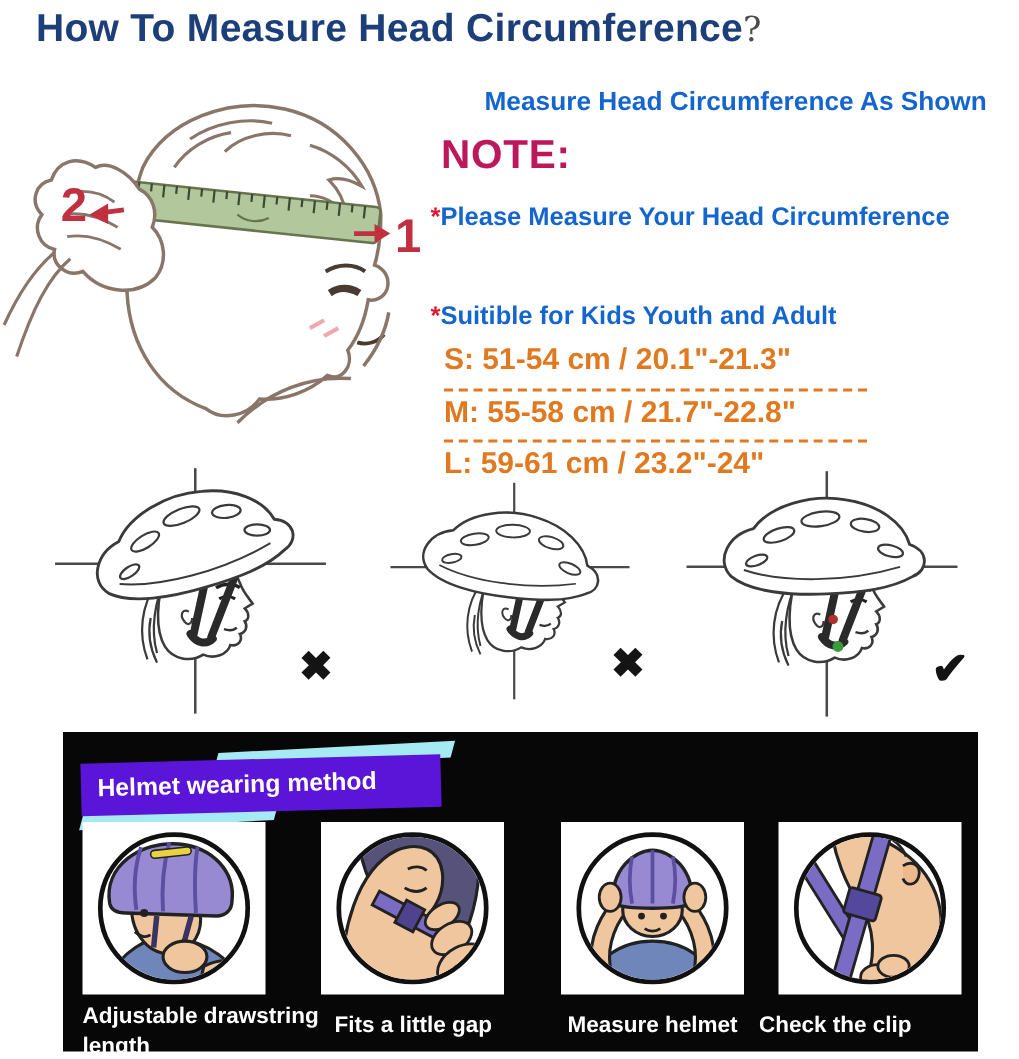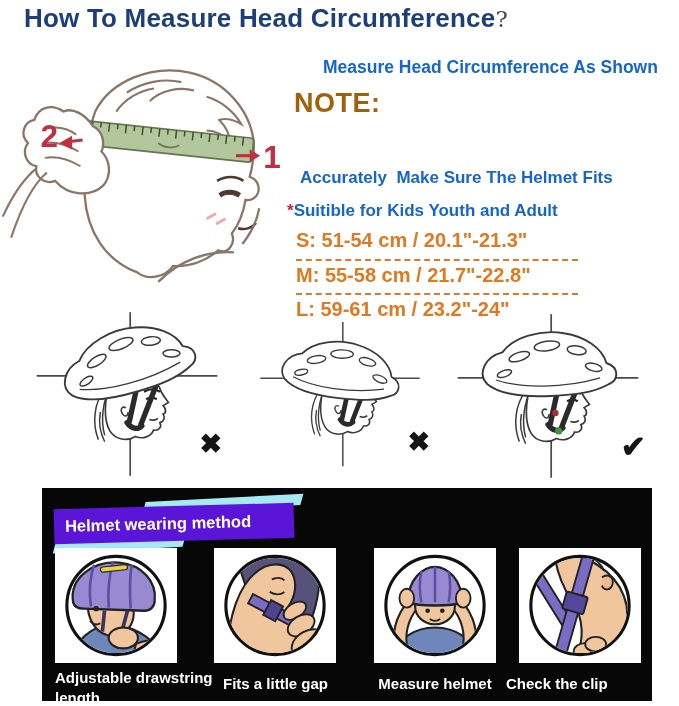--- a/index.html
+++ b/index.html
@@ -3,21 +3,21 @@
 <meta charset="utf-8">
 <style>
   * { margin:0; padding:0; box-sizing:border-box; }
   body { background:#e8e8e8; font-family:"Liberation Sans", sans-serif; }
   .page { position:relative; width:679px; height:706px; background:#ffffff; overflow:hidden; margin:0 auto; }
 
   .title { position:absolute; left:24px; top:3px; font-size:26px; font-weight:bold; color:#1c3f7a; letter-spacing:.2px; }
   .title .qmark { font-family:"DejaVu Serif", serif; font-weight:400; color:#4a4a4a; font-size:23px; }
 
   .shown-line { position:absolute; left:299px; top:57px; font-size:17.5px; font-weight:bold; color:#1565cf;margin-left:24px; }
-  .note-label { position:absolute; left:294px; top:88px; font-size:27px; font-weight:800; color:#a16207; letter-spacing:.5px; }
+  .note-label { position:absolute; left:294px; top:88px; font-size:27px; font-weight:800; color:#be185d; letter-spacing:.5px; }
   .note-line { position:absolute; font-size:17px; font-weight:bold; color:#1565cf; white-space:pre; }
   .note-line .star { color:#e1182d; }
   .nl1 { left:287px; top:135px; }
   .nl2 { left:300px; top:168px; }
   .nl3 { left:287px; top:201px;text-align:right; }
 
   .size-line { position:absolute; left:296px; font-size:20px; font-weight:600; color:#e0791f; }
   .sz-s { top:229px; } .sz-m { top:264px; } .sz-l { top:298px; }
   .dash-sep { position:absolute; left:296px; width:282px; height:0; border-top:2px dashed #e0791f; }
   .d1 { top:259px; } .d2 { top:293px; }
@@ -95,21 +95,21 @@
       <g>
         <line x1="224" y1="112" x2="240" y2="112" stroke="#c03040" stroke-width="3"></line>
         <polygon points="247,112 237,106 237,118" fill="#c03040"></polygon>
         <text x="250" y="124" font-size="30" font-weight="bold" fill="#c03040">1</text>
       </g>
     </svg>
   </div>
 
   <div class="shown-line">Measure Head Circumference As Shown</div>
   <div class="note-label">NOTE:</div>
-  <div class="note-line nl2">Accurately  Make Sure The Helmet Fits</div>
+  <div class="note-line nl1"><span class="star">*</span><span>Please Measure Your Head Circumference</span></div>
   <div class="note-line nl3"><span class="star">*</span><span>Suitible for Kids Youth and Adult</span></div>
 
   <div class="size-line sz-s">S: 51-54 cm / 20.1"-21.3"</div>
   <div class="dash-sep d1"></div>
   <div class="size-line sz-m">M: 55-58 cm / 21.7"-22.8"</div>
   <div class="dash-sep d2"></div>
   <div class="size-line sz-l">L: 59-61 cm / 23.2"-24"</div>
 
   <div class="fit-fig ff1">
     <svg viewBox="0 0 170 160">

